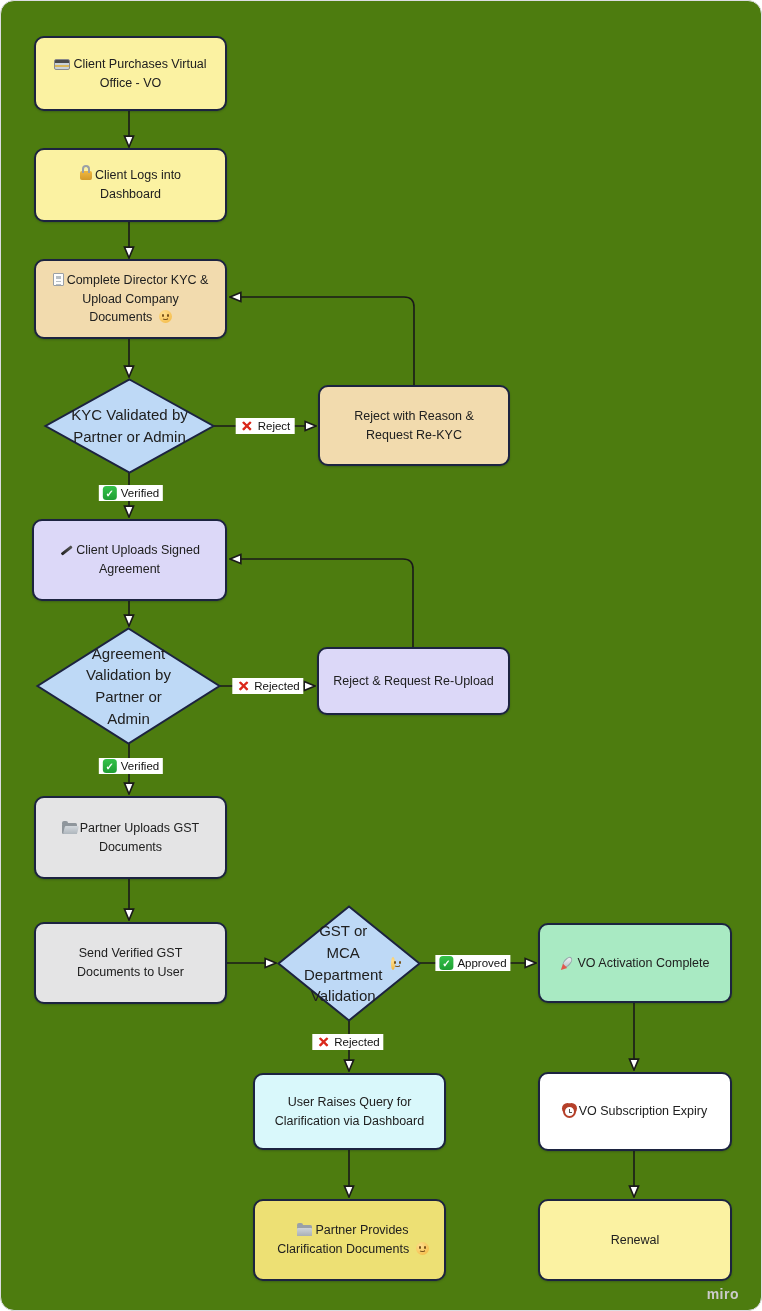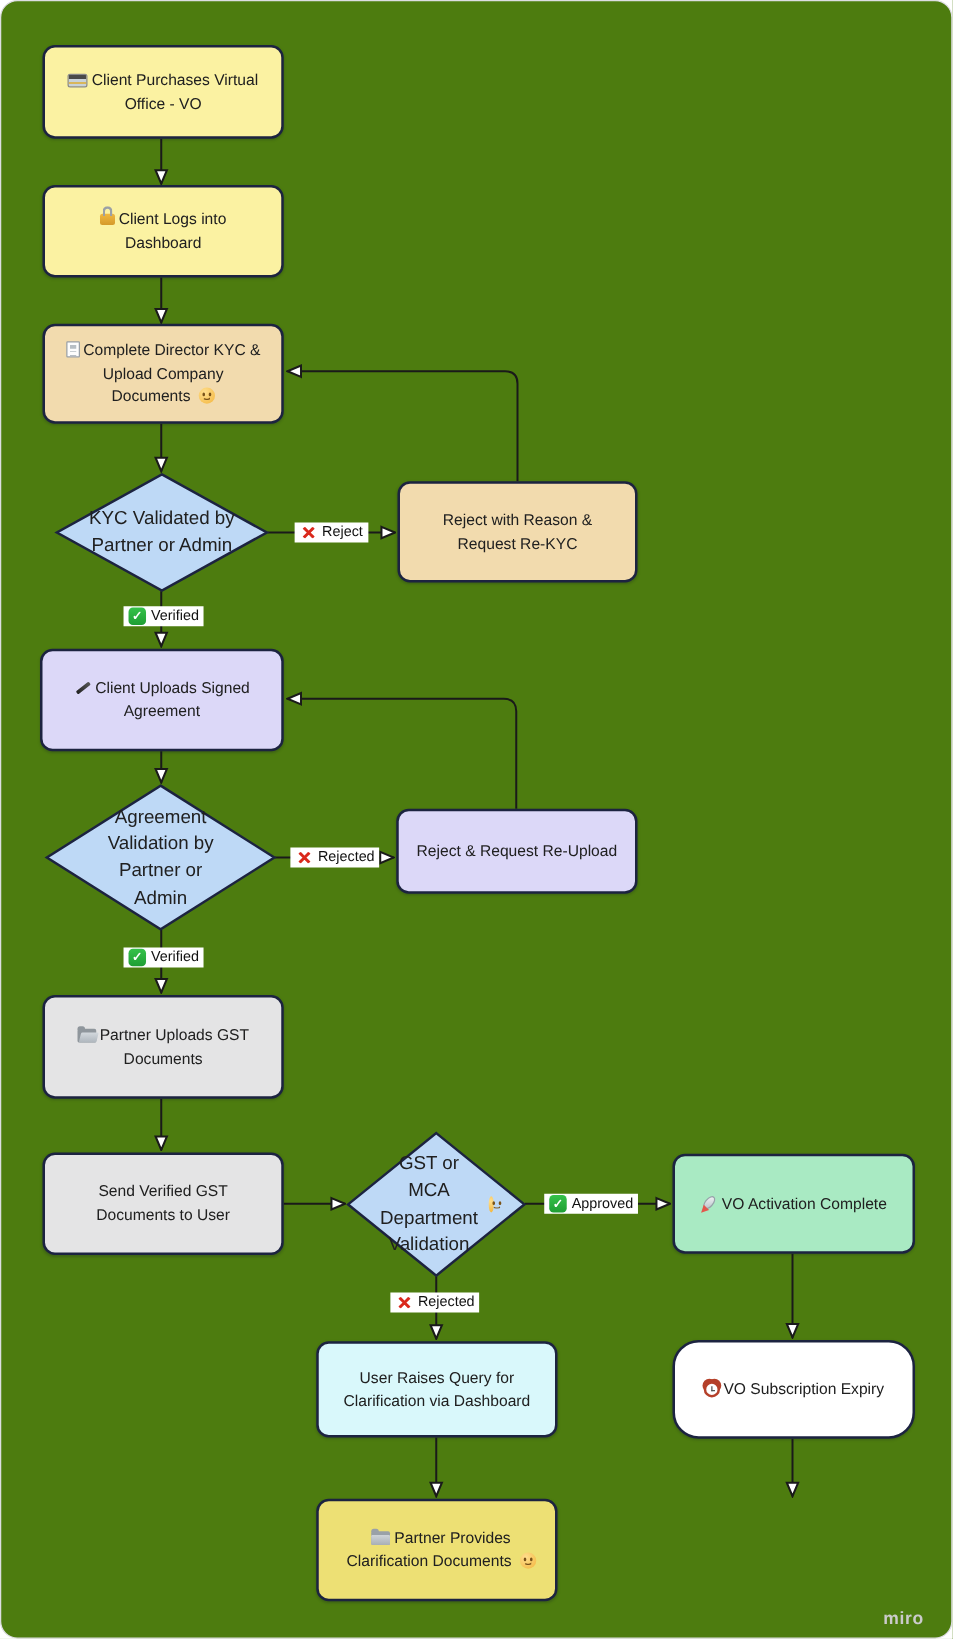--- a/index.html
+++ b/index.html
@@ -17,21 +17,21 @@
   .n-login{left:33px;top:147px;width:193px;height:74px;background:#FBF2A2;}
   .n-kyc{left:33px;top:258px;width:193px;height:80px;background:#F2DBAE;}
   .n-rejectrekyc{left:317px;top:384px;width:192px;height:81px;background:#F2DBAE;}
   .n-agreement{left:31px;top:518px;width:195px;height:82px;background:#DCD8F8;}
   .n-rejectreupload{left:316px;top:646px;width:193px;height:68px;background:#DCD8F8;}
   .n-gstupload{left:33px;top:795px;width:193px;height:83px;background:#E4E4E5;}
   .n-sendgst{left:33px;top:921px;width:193px;height:82px;background:#E4E4E5;}
   .n-activation{left:537px;top:922px;width:194px;height:80px;background:#A9EAC3;}
   .n-raisequery{left:252px;top:1072px;width:193px;height:77px;background:#D9F8FB;}
   .n-clarification{left:252px;top:1198px;width:193px;height:82px;background:#EDE074;padding-left:20px;}
-  .n-expiry{left:537px;top:1071px;width:194px;height:79px;background:#ffffff;border-radius:21px;}
+  .n-expiry{left:537px;top:1071px;width:194px;height:79px;background:#ffffff;}
   .n-renewal{left:537px;top:1198px;width:194px;height:82px;background:#FBF2A2;}
   
   .dnode{position:absolute;z-index:2;}
   .dnode svg{position:absolute;inset:0;overflow:visible;}
   .dlabel{position:absolute;inset:0;display:flex;align-items:center;justify-content:center;
     text-align:center;font-size:15px;line-height:1.45;color:#202020;}
   .d-kyc{left:43px;top:377px;width:171px;height:96px;}
   .d-kyc .dlabel{padding:0 26px;}
   .d-agree{left:35px;top:626px;width:185px;height:118px;}
   .d-agree .dlabel{padding:0 40px;}
@@ -168,20 +168,23 @@
   </div>
 
   <div class="pnode n-clarification">
     <div class="nlabel"><span class="ni ic-folder"></span><span>Partner Provides Clarification Documents</span> <span class="ni suffix ic-smiley"></span></div>
   </div>
 
   <div class="pnode n-expiry">
     <div class="nlabel"><span class="ni ic-clock"></span><span>VO Subscription Expiry</span></div>
   </div>
 
+  <div class="pnode n-renewal">
+    <div class="nlabel"><span>Renewal</span></div>
+  </div>
 
   <div class="dnode d-kyc">
     <svg viewBox="0 0 171 96">
       <polygon points="85.5,1.5 169.5,48 85.5,94.5 1.5,48" fill="#BED9F6" stroke="#1c2340" stroke-width="2"></polygon>
     </svg>
     <div class="dlabel">KYC Validated by Partner or Admin</div>
   </div>
 
   <div class="dnode d-agree">
     <svg viewBox="0 0 185 118">

